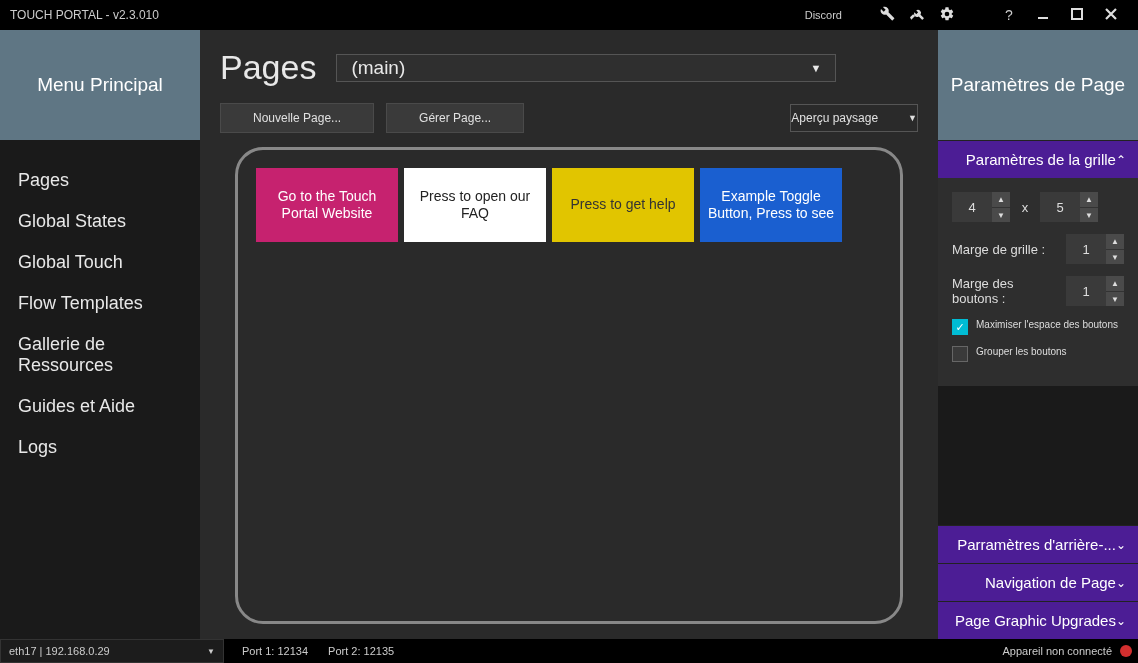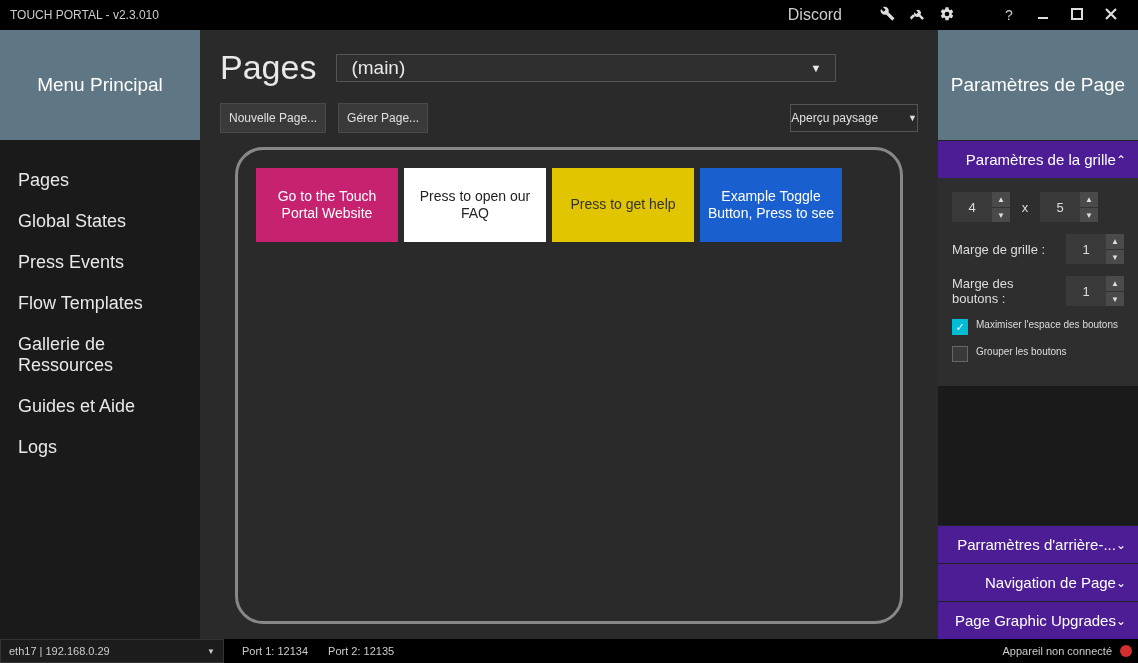--- a/index.html
+++ b/index.html
@@ -11,21 +11,21 @@
   overflow: hidden;
   display: flex; flex-direction: column;
 }
 
 .titlebar {
   height: 30px; background: #000; display: flex; align-items: center;
   padding: 0 10px; font-size: 12px; color: #ccc;
 }
 .titlebar .title { flex: 0 0 auto; }
 .titlebar .spacer { flex: 1; }
-.titlebar .discord { margin-right: 30px; font-size: 16px; }
+.titlebar .discord { margin-right: 30px; font-size: 11px; }
 .titlebar .icon {
   width: 30px; text-align: center; font-size: 15px; color: #ddd; cursor: pointer;
 }
 .titlebar .gap { width: 30px; }
 .titlebar .win-icon { width: 34px; text-align: center; font-size: 14px; }
 
 
 .row { display: flex; flex: 1; min-height: 0; }
 .sidebar-left { width: 200px; background: #1a1a1a; display: flex; flex-direction: column; }
 .sidebar-right { width: 200px; background: #1a1a1a; display: flex; flex-direction: column; }
@@ -51,21 +51,21 @@
   background: #2f2f2f; border: 1px solid #555;
   display: flex; align-items: center; justify-content: space-between;
   padding: 0 14px; font-size: 19px; cursor: pointer;
 }
 .page-select .tri { font-size: 11px; }
 
 
 .toolbar-row { display: flex; align-items: center; gap: 12px; padding: 4px 5px 14px 5px; }
 .btn {
   background: #3a3a3a; border: 1px solid #4a4a4a; color: #e0e0e0;
-  font-size: 12px; padding: 7px 8px; cursor: pointer;
+  font-size: 12px; padding: 7px 32px; cursor: pointer;
 }
 .toolbar-row .flex-sp { flex: 1; }
 .dd-small {
   background: #2a2a2a; border: 1px solid #555; color: #e0e0e0;
   font-size: 12px; padding: 6px 0; display: flex; align-items: center;
   gap: 30px; cursor: pointer;
 }
 .dd-small .tri { font-size: 9px; }
 
 
@@ -175,21 +175,21 @@
       </svg></div>
 </div>
 
 <div class="row">
 
   <div class="sidebar-left">
     <div class="side-header">Menu Principal</div>
     <div class="side-menu">
       <div class="side-menu-item">Pages</div>
       <div class="side-menu-item">Global States</div>
-      <div class="side-menu-item">Press Events</div>
+      <div class="side-menu-item">Global Touch</div>
       <div class="side-menu-item">Flow Templates</div>
       <div class="side-menu-item">Gallerie de Ressources</div>
       <div class="side-menu-item">Guides et Aide</div>
       <div class="side-menu-item">Logs</div>
     </div>
   </div>
 
   <div class="center">
     <div class="center-header">
       <div class="pages-title">Pages</div>

